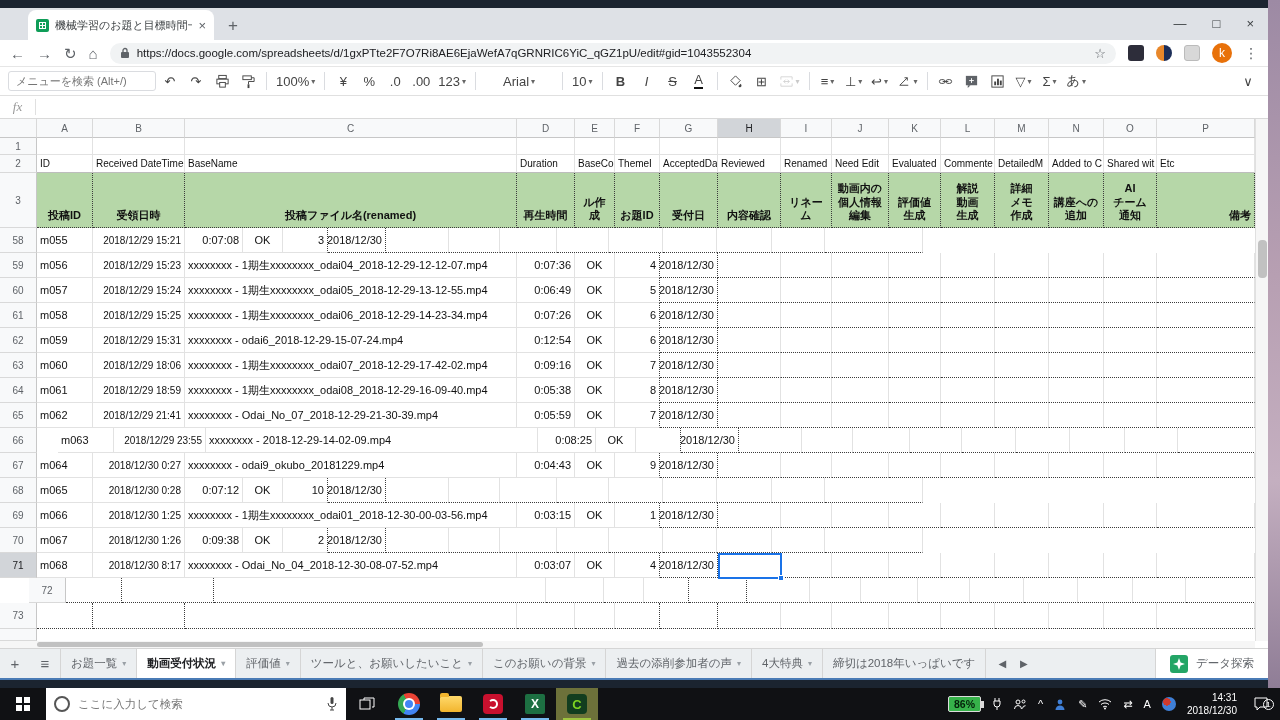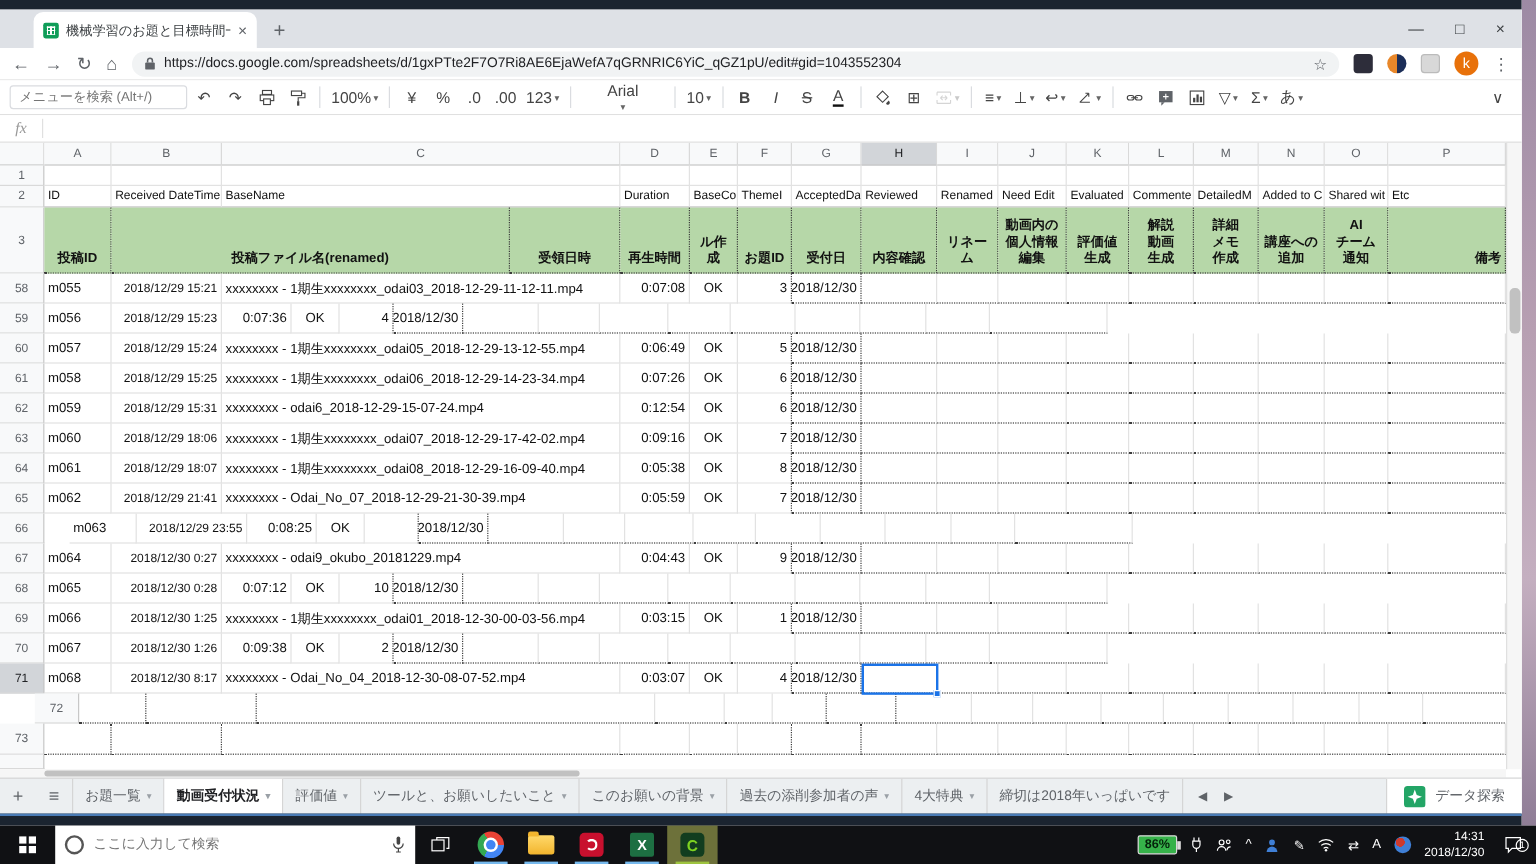--- a/index.html
+++ b/index.html
@@ -226,21 +226,21 @@
           <span class="lb-plain">.0</span>
         </span>
         <span class="tbtn">
           <span class="lb-plain">.00</span>
         </span>
         <span class="tbtn">
           <span class="lb-plain">123</span>
           <span class="dd">▾</span>
         </span>
         <span class="tsep"></span>
-        <span class="tbtn" style="min-width: 74px; flex-direction: column;">
+        <span class="tbtn" style="min-width: 74px;">
           <span class="lb-plain">Arial</span>
           <span class="dd">▾</span>
         </span>
         <span class="tsep"></span>
         <span class="tbtn">
           <span class="lb-plain">10</span>
           <span class="dd">▾</span>
         </span>
         <span class="tsep"></span>
         <span class="tbtn">
@@ -376,22 +376,22 @@
           <div class="cell al hdr2" style="width: 52px;">Evaluated</div>
           <div class="cell al hdr2" style="width: 54px;">Commente</div>
           <div class="cell al hdr2" style="width: 54px;">DetailedM</div>
           <div class="cell al hdr2" style="width: 55px;">Added to C</div>
           <div class="cell al hdr2" style="width: 53px;">Shared wit</div>
           <div class="cell al hdr2" style="width: 98px;">Etc</div>
         </div>
         <div class="grow" style="height: 55px;">
           <div class="rh">3</div>
           <div class="cell green" style="width: 56px; justify-content: center;">投稿ID</div>
+          <div class="cell green" style="width: 92px; justify-content: center;">受領日時</div>
           <div class="cell green" style="width: 332px; justify-content: center;">投稿ファイル名(renamed)</div>
-          <div class="cell green" style="width: 92px; justify-content: center;">受領日時</div>
           <div class="cell green" style="width: 58px; justify-content: center;">再生時間</div>
           <div class="cell green" style="width: 40px; justify-content: center;">ル作成</div>
           <div class="cell green" style="width: 45px; justify-content: center;">お題ID</div>
           <div class="cell green" style="width: 58px; justify-content: center;">受付日</div>
           <div class="cell green" style="width: 63px; justify-content: center;">内容確認</div>
           <div class="cell green" style="width: 51px; justify-content: center;">リネーム</div>
           <div class="cell green" style="width: 57px; justify-content: center;">動画内の
 個人情報
 編集</div>
           <div class="cell green" style="width: 52px; justify-content: center;">評価値
@@ -406,39 +406,39 @@
 追加</div>
           <div class="cell green" style="width: 53px; justify-content: center;">AI
 チーム
 通知</div>
           <div class="cell green" style="width: 98px; justify-content: flex-end;">備考</div>
         </div>
         <div class="grow" style="height: 25px;">
           <div class="rh">58</div>
           <div class="cell al" style="width: 56px;">m055</div>
           <div class="cell ar bdate" style="width: 92px;">2018/12/29 15:21</div>
-          <div class="cell al" style="width: 332px;">xxxxxxxx - 1期生xxxxxxxx_odai03_2018-12-29-11-12-11.mp4</div>
           <div class="cell ar" style="width: 58px;">0:07:08</div>
           <div class="cell ac" style="width: 40px;">OK</div>
           <div class="cell ar dotr" style="width: 45px;">3</div>
           <div class="cell ar dotb dotr" style="width: 58px;">2018/12/30</div>
           <div class="cell al dotb" style="width: 63px;"></div>
           <div class="cell al dotb" style="width: 51px;"></div>
           <div class="cell al dotb" style="width: 57px;"></div>
           <div class="cell al dotb" style="width: 52px;"></div>
           <div class="cell al dotb" style="width: 54px;"></div>
           <div class="cell al dotb" style="width: 54px;"></div>
           <div class="cell al dotb" style="width: 55px;"></div>
           <div class="cell al dotb" style="width: 53px;"></div>
           <div class="cell al dotb" style="width: 98px;"></div>
         </div>
         <div class="grow" style="height: 25px;">
           <div class="rh">59</div>
           <div class="cell al" style="width: 56px;">m056</div>
           <div class="cell ar bdate" style="width: 92px;">2018/12/29 15:23</div>
+          <div class="cell al" style="width: 332px;">xxxxxxxx - 1期生xxxxxxxx_odai04_2018-12-29-12-12-07.mp4</div>
           <div class="cell ar" style="width: 58px;">0:07:36</div>
           <div class="cell ac" style="width: 40px;">OK</div>
           <div class="cell ar dotr" style="width: 45px;">4</div>
           <div class="cell ar dotb dotr" style="width: 58px;">2018/12/30</div>
           <div class="cell al dotb" style="width: 63px;"></div>
           <div class="cell al dotb" style="width: 51px;"></div>
           <div class="cell al dotb" style="width: 57px;"></div>
           <div class="cell al dotb" style="width: 52px;"></div>
           <div class="cell al dotb" style="width: 54px;"></div>
           <div class="cell al dotb" style="width: 54px;"></div>
@@ -518,21 +518,21 @@
           <div class="cell al dotb" style="width: 52px;"></div>
           <div class="cell al dotb" style="width: 54px;"></div>
           <div class="cell al dotb" style="width: 54px;"></div>
           <div class="cell al dotb" style="width: 55px;"></div>
           <div class="cell al dotb" style="width: 53px;"></div>
           <div class="cell al dotb" style="width: 98px;"></div>
         </div>
         <div class="grow" style="height: 25px;">
           <div class="rh">64</div>
           <div class="cell al" style="width: 56px;">m061</div>
-          <div class="cell ar bdate" style="width: 92px;">2018/12/29 18:07</div>
+          <div class="cell ar bdate" style="width: 92px;">2018/12/29 18:59</div>
           <div class="cell al" style="width: 332px;">xxxxxxxx - 1期生xxxxxxxx_odai08_2018-12-29-16-09-40.mp4</div>
           <div class="cell ar" style="width: 58px;">0:05:38</div>
           <div class="cell ac" style="width: 40px;">OK</div>
           <div class="cell ar dotr" style="width: 45px;">8</div>
           <div class="cell ar dotb dotr" style="width: 58px;">2018/12/30</div>
           <div class="cell al dotb" style="width: 63px;"></div>
           <div class="cell al dotb" style="width: 51px;"></div>
           <div class="cell al dotb" style="width: 57px;"></div>
           <div class="cell al dotb" style="width: 52px;"></div>
           <div class="cell al dotb" style="width: 54px;"></div>
@@ -557,20 +557,21 @@
           <div class="cell al dotb" style="width: 54px;"></div>
           <div class="cell al dotb" style="width: 54px;"></div>
           <div class="cell al dotb" style="width: 55px;"></div>
           <div class="cell al dotb" style="width: 53px;"></div>
           <div class="cell al dotb" style="width: 98px;"></div>
         </div>
         <div class="grow" style="height: 25px;">
           <div class="rh">66</div>
           <div class="cell al" style="width: 56px; margin-left: 21px;">m063</div>
           <div class="cell ar bdate" style="width: 92px;">2018/12/29 23:55</div>
+          <div class="cell al" style="width: 332px;">xxxxxxxx - 2018-12-29-14-02-09.mp4</div>
           <div class="cell ar" style="width: 58px;">0:08:25</div>
           <div class="cell ac" style="width: 40px;">OK</div>
           <div class="cell ar dotr" style="width: 45px;"></div>
           <div class="cell ar dotb dotr" style="width: 58px;">2018/12/30</div>
           <div class="cell al dotb" style="width: 63px;"></div>
           <div class="cell al dotb" style="width: 51px;"></div>
           <div class="cell al dotb" style="width: 57px;"></div>
           <div class="cell al dotb" style="width: 52px;"></div>
           <div class="cell al dotb" style="width: 54px;"></div>
           <div class="cell al dotb" style="width: 54px;"></div>

